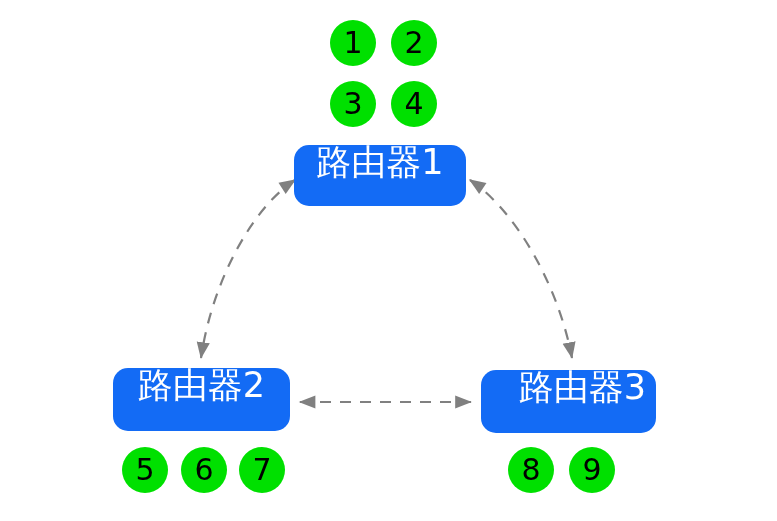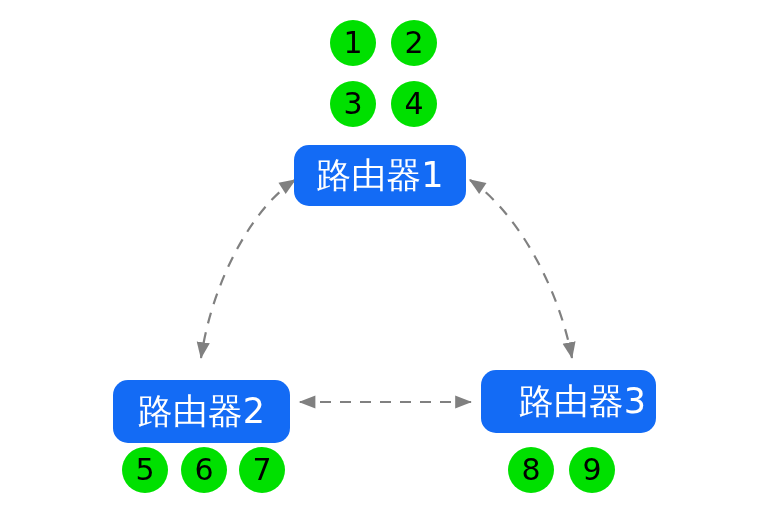--- a/index.html
+++ b/index.html
@@ -27,30 +27,29 @@
     height: 521px;
     pointer-events: none;
   }
   .router {
     position: absolute;
     box-sizing: border-box;
     background: #136bf5;
     border-radius: 15px;
     color: #ffffff;
     display: flex;
-    align-items: center;
     justify-content: center;
     font-size: 35px;
     letter-spacing: 0px;
     line-height: 1;
     white-space: nowrap;
     font-family: "DejaVu Sans", "Liberation Sans", sans-serif;
   }
   #router1 { left: 294px; top: 145px; width: 172px; height: 61px; }
-  #router2 { left: 113px; top: 380px; width: 177px; height: 63px; }
+  #router2 { left: 113px; top: 368px; width: 177px; height: 63px; }
   #router3 { left: 481px; top: 370px; width: 175px; height: 63px; padding-left: 28px; }
 
   .host {
     position: absolute;
     box-sizing: border-box;
     width: 46px;
     height: 46px;
     border-radius: 50%;
     background: #00e000;
     color: #000000;

